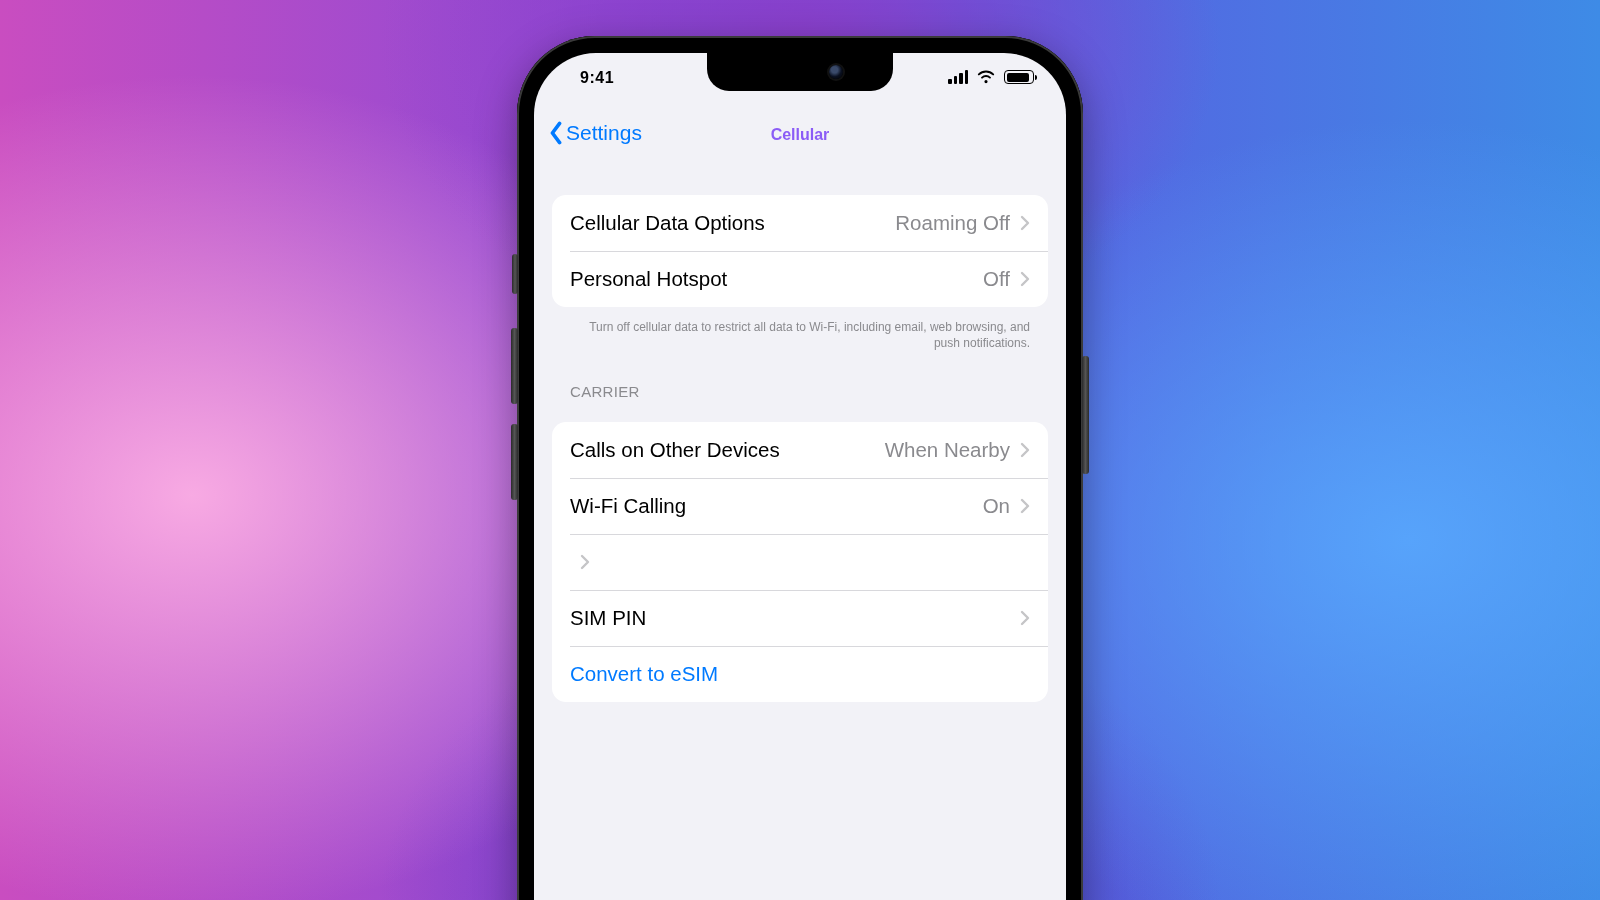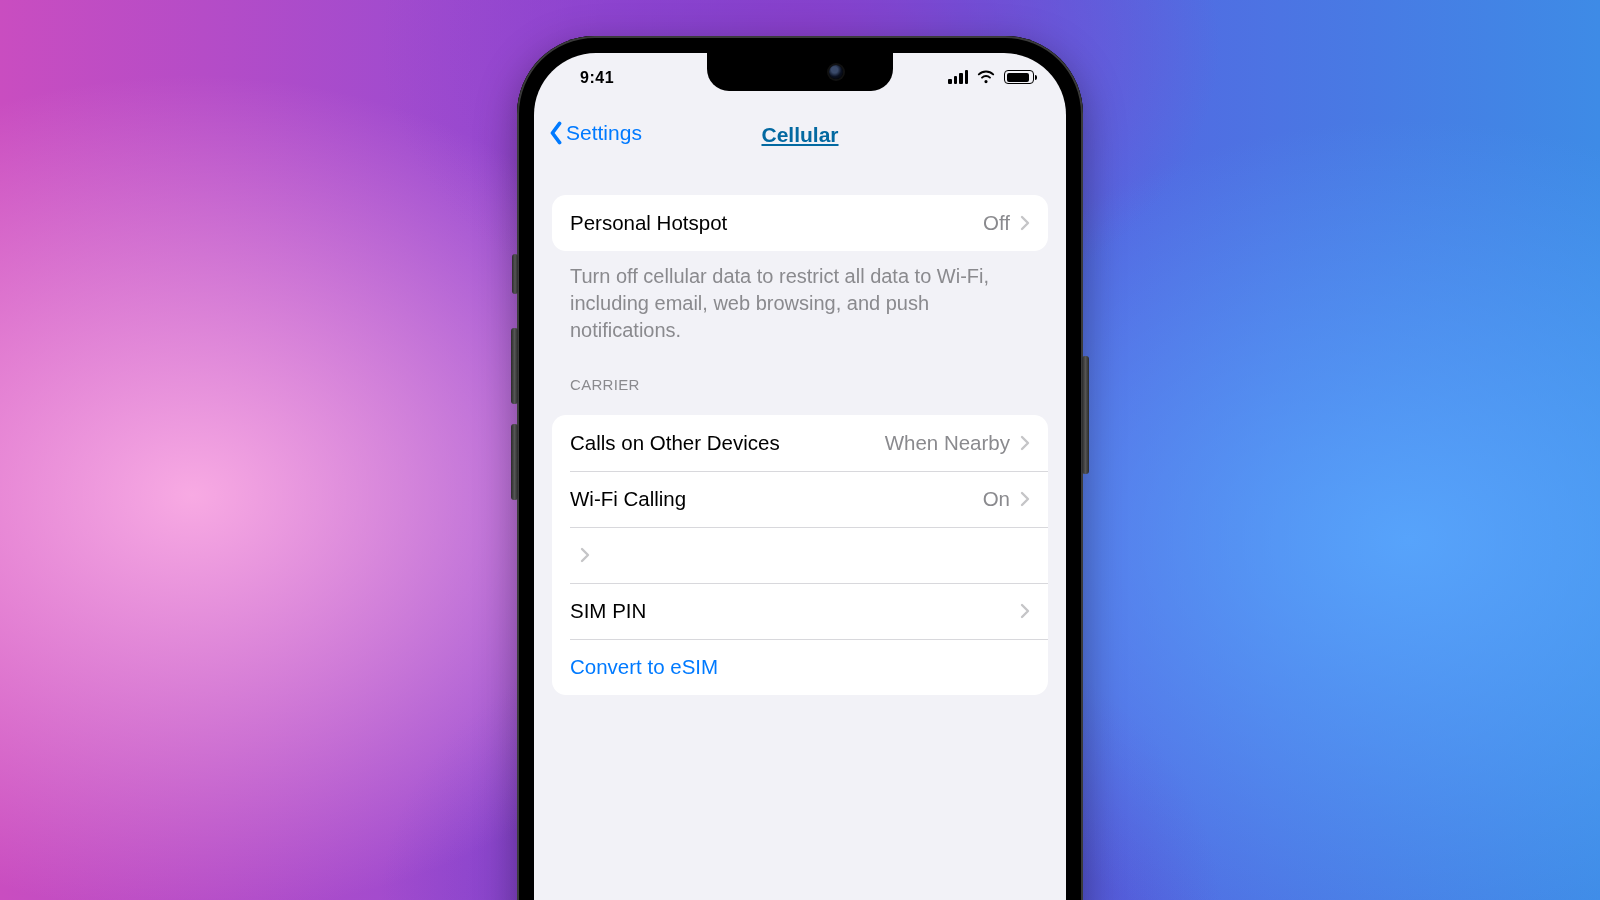--- a/index.html
+++ b/index.html
@@ -41,34 +41,34 @@
   .sig i { width:3.5px; background:#000; border-radius:1px; display:block; }
   .sig i:nth-child(1){height:5px;} .sig i:nth-child(2){height:8px;} .sig i:nth-child(3){height:11px;} .sig i:nth-child(4){height:14px;}
   .wifi { width:20px; height:14px; position:relative; }
   .wifi svg { display:block; }
   .batt { width:30px; height:14px; position:relative; border:1.5px solid #000; border-radius:4px; }
   .batt::after { content:""; position:absolute; right:-4px; top:3.5px; width:2.5px; height:5px; background:#000; border-radius:0 2px 2px 0; }
   .batt i { position:absolute; left:1.5px; top:1.5px; bottom:1.5px; width:22px; background:#000; border-radius:2px; }
   .navbar { position:relative; height:52px; display:flex; align-items:center; justify-content:center; }
   .navbar .back { position:absolute; left:14px; top:0; bottom:4px; display:flex; align-items:center; gap:2px; color:#007aff; font-size:21px; cursor:pointer; }
   .navbar .back svg { width:16px; height:24px; }
-  .navbar .title { font-size:21px; font-weight:600; color:#0369a1;text-decoration:underline; }
+  .navbar .title { font-size:16px; font-weight:600; color:#8b5cf6; }
   .content { padding:0 18px; }
   .group { background:#fff; border-radius:14px; overflow:hidden; margin-top:34px; }
   .group.g2 { margin-top:14px; }
   .row { display:flex; align-items:center; min-height:56px; padding:0 18px; position:relative; cursor:pointer; }
   .row + .row::before { content:""; position:absolute; left:18px; right:0; top:0; height:1px; background:#d8d8dc; }
   .row .label { flex:1; font-size:20.5px; color:#000; }
   .row .label.link { color:#007aff; }
   .row .value { font-size:20.5px; color:#8a8a8e; margin-right:10px; }
   .row .chev { width:10px; height:16px; flex:0 0 auto; }
   .row .chev svg { display:block; }
   .toggle { width:62px; height:36px; border-radius:18px; background:#34c759; position:relative; flex:0 0 auto; }
   .toggle .knob { position:absolute; right:3px; top:3px; width:30px; height:30px; border-radius:50%; background:#fff; box-shadow:0 2px 4px rgba(0,0,0,.25); }
-  .footer-text { font-size:20px; line-height:1.35; color:#8a8a8e; padding:12px 18px 0; }
+  .footer-text { font-size:12px; line-height:1.35; color:#8a8a8e; padding:12px 18px 0;text-align:right; }
   .section-header { font-size:15px; letter-spacing:.3px; color:#8a8a8e; padding:32px 18px 8px; text-transform:uppercase; }
 </style>
 </head>
 <body>
 
 <div class="bg">
   <div class="phone">
     <div class="side-btn mute"></div>
     <div class="side-btn vup"></div>
     <div class="side-btn vdn"></div>
@@ -105,20 +105,29 @@
               <path fill="none" stroke="#007aff" stroke-width="3" stroke-linecap="round" stroke-linejoin="round" d="M9 2 3 10l6 8"></path>
             </svg>
           <span>Settings</span>
         </div>
         <div class="title">Cellular</div>
       </div>
 
       <div class="content">
 
         <div class="group">
+          <div class="row">
+            <div class="label">Cellular Data Options</div>
+            <div class="value">Roaming Off</div>
+            <span class="chev">
+                <svg viewBox="0 0 10 16">
+                  <path fill="none" stroke="#c5c5c7" stroke-width="2.4" stroke-linecap="round" stroke-linejoin="round" d="M2 2l6 6-6 6"></path>
+                </svg>
+              </span>
+          </div>
           <div class="row">
             <div class="label">Personal Hotspot</div>
             <div class="value">Off</div>
             <span class="chev">
                 <svg viewBox="0 0 10 16">
                   <path fill="none" stroke="#c5c5c7" stroke-width="2.4" stroke-linecap="round" stroke-linejoin="round" d="M2 2l6 6-6 6"></path>
                 </svg>
               </span>
           </div>
         </div>

